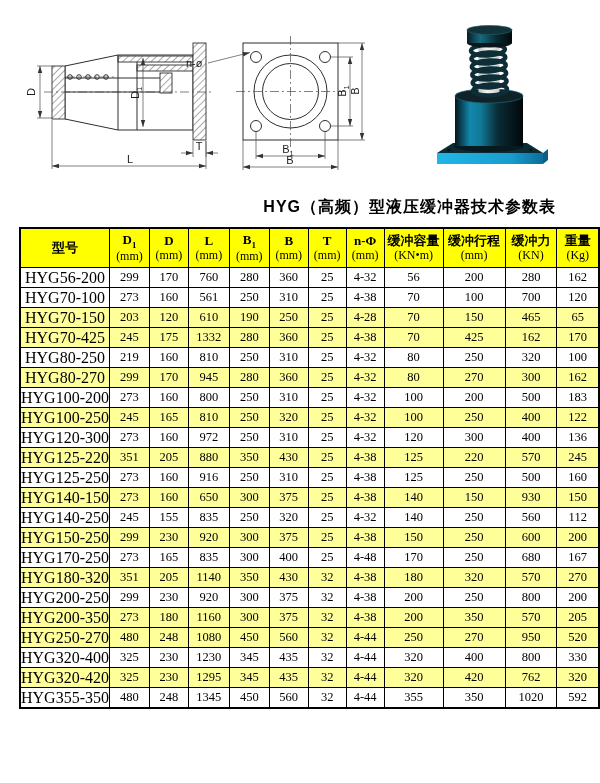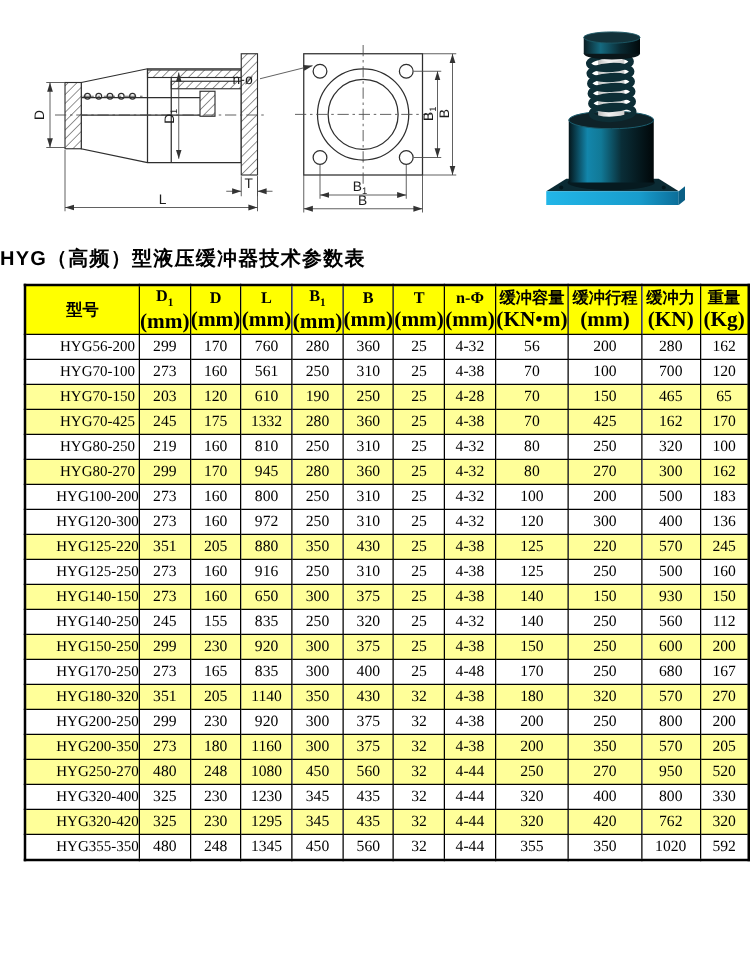--- a/index.html
+++ b/index.html
@@ -1,32 +1,32 @@
 <!DOCTYPE html>
 <html style="--header-bg: #FFFF00; --stripe-bg: #FFFF99; --border: #000000;"><head>
 <meta charset="utf-8">
 <style>
   html,body{margin:0;padding:0;background:#ffffff;}
   .page{position:relative;width:600px;height:783px;background:#fff;overflow:hidden;
         font-family:"Liberation Serif",serif;color:#000;}
   svg.drawings{position:absolute;top:0;left:0;}
-  .title{position:absolute;top:197px;left:0;width:556px;text-align:left;
+  .title{position:absolute;top:197px;left:0;width:556px;text-align:right;
          font-family:"Liberation Sans",sans-serif;font-weight:bold;font-size:16px;
          letter-spacing:1px;color:#000;}
   table.spec{position:absolute;top:227px;left:19px;border-collapse:collapse;
              table-layout:fixed;border:2px solid var(--border,#000);}
   th,td{border:1px solid var(--border,#000);text-align:center;vertical-align:middle;
         padding:0;overflow:hidden;white-space:nowrap;}
   thead th{background:var(--header-bg,#FFFF00);height:38px;font-weight:bold;}
   .h1{font-size:13px;line-height:1.15;}
   .h1 sub{font-size:9px;}
-  .h2{font-size:17px;line-height:1.15;font-weight:bold;}
+  .h2{font-size:12px;line-height:1.15;font-weight:normal;}
   tbody td{height:19px;font-size:12.5px;background:#fff;}
   tbody tr.stripe td{background:var(--stripe-bg,#FFFF99);}
-  tbody td:first-child{font-size:12px;padding-left:24px;}
+  tbody td:first-child{font-size:16px;}
   
   .geo{stroke:#2e2e2e;stroke-width:1;fill:none;}
   .geoH{stroke:#2e2e2e;stroke-width:0.9;}
   .thin{stroke:#4a4a4a;stroke-width:0.7;fill:none;}
   .cl{stroke:#4a4a4a;stroke-width:0.7;fill:none;stroke-dasharray:9 3 2 3;}
   .dtxt{font-family:"Liberation Sans",sans-serif;font-size:11px;fill:#1c1c1c;}
 </style>
 </head>
 <body>
 
@@ -348,20 +348,34 @@
           <td>800</td>
           <td>250</td>
           <td>310</td>
           <td>25</td>
           <td>4-32</td>
           <td>100</td>
           <td>200</td>
           <td>500</td>
           <td>183</td>
         </tr>
+        <tr class="stripe">
+          <td>HYG100-250</td>
+          <td>245</td>
+          <td>165</td>
+          <td>810</td>
+          <td>250</td>
+          <td>320</td>
+          <td>25</td>
+          <td>4-32</td>
+          <td>100</td>
+          <td>250</td>
+          <td>400</td>
+          <td>122</td>
+        </tr>
         <tr>
           <td>HYG120-300</td>
           <td>273</td>
           <td>160</td>
           <td>972</td>
           <td>250</td>
           <td>310</td>
           <td>25</td>
           <td>4-32</td>
           <td>120</td>

